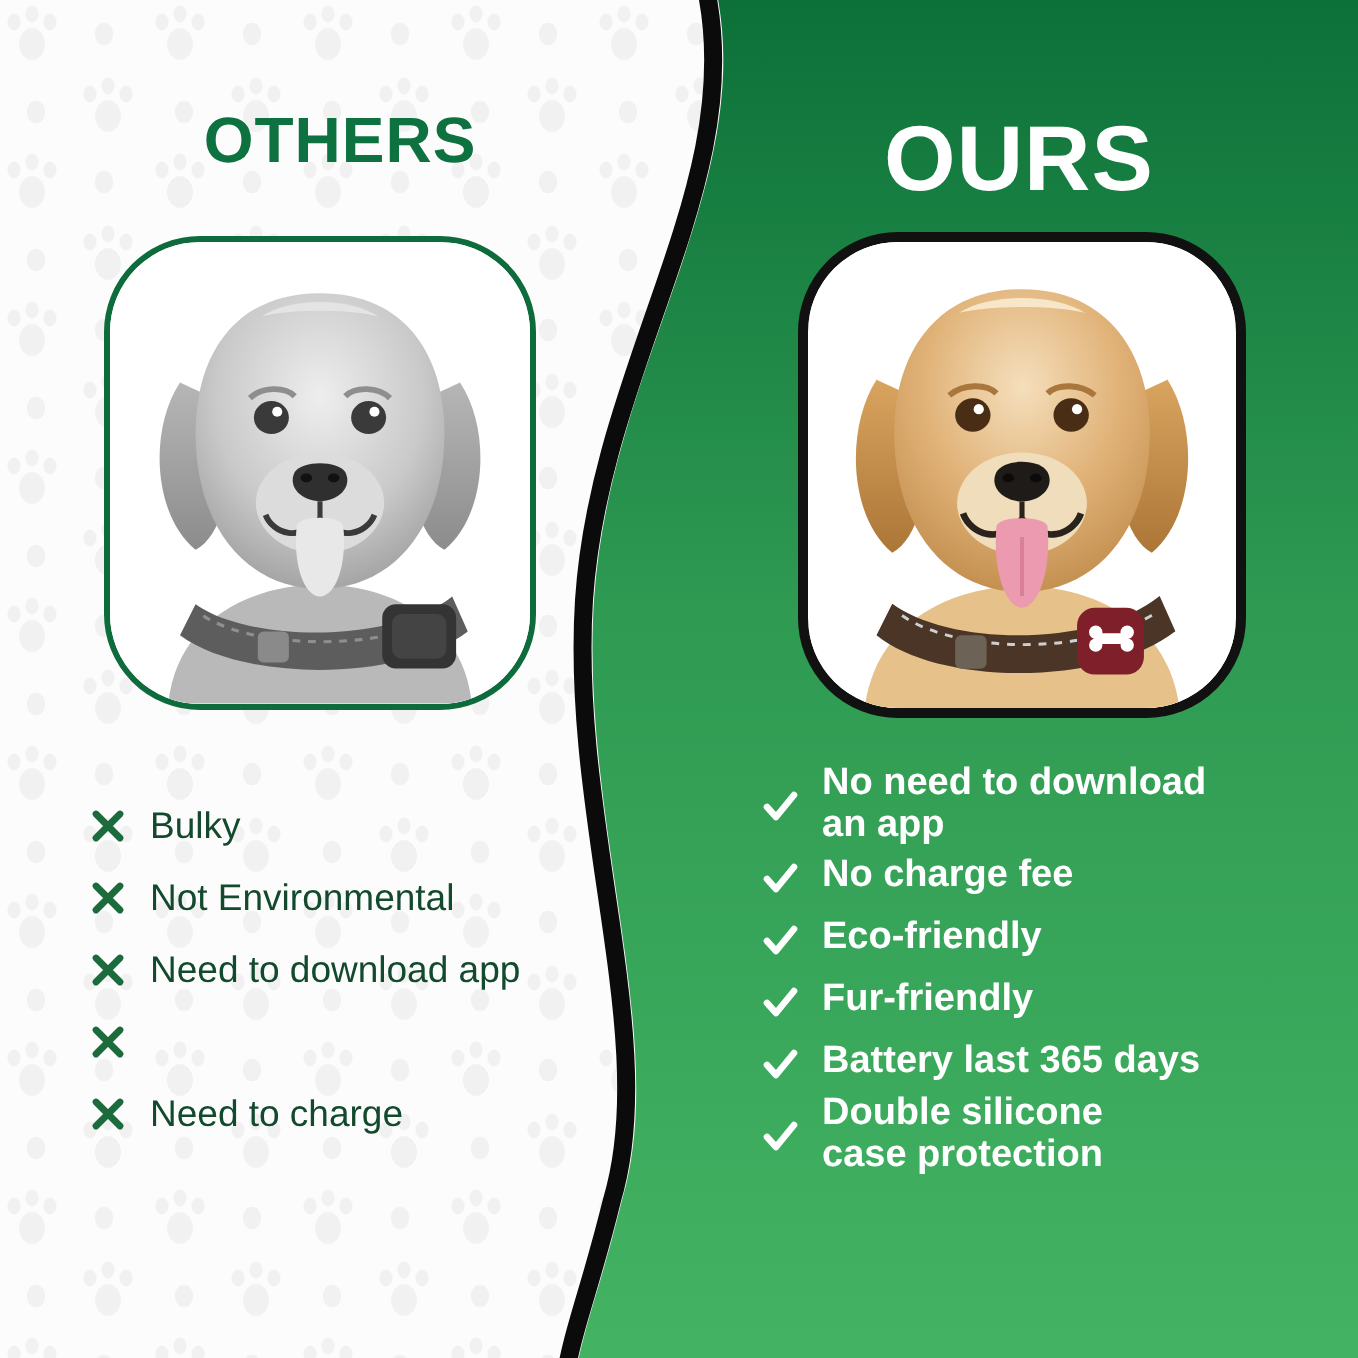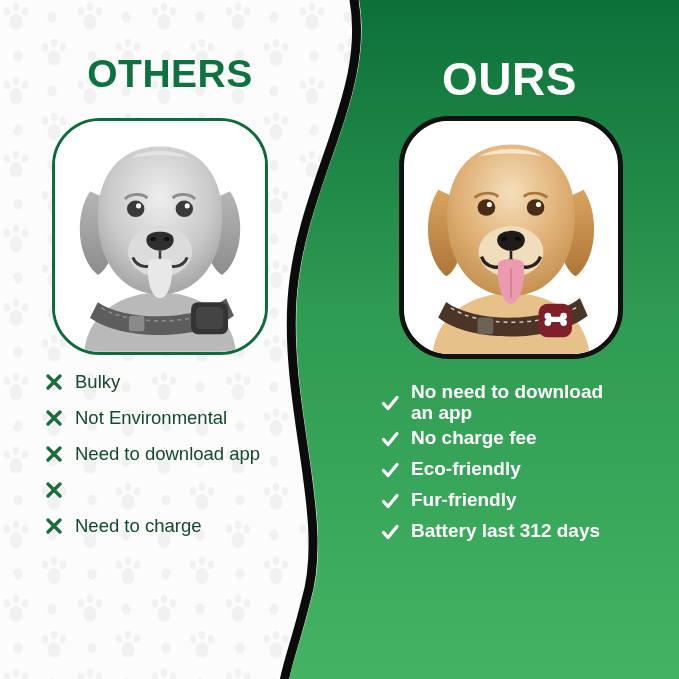--- a/index.html
+++ b/index.html
@@ -37,21 +37,21 @@
     position: absolute;
     font-weight: 700;
     letter-spacing: 0.5px;
     white-space: nowrap;
   }
   #title-others {
     left: 0;
     width: 340px;
     top: 52px;
     text-align: center;
-    font-size: 39px;
+    font-size: 32px;
     color: #0e7240;
   }
   #title-ours {
     left: 340px;
     width: 339px;
     top: 52px;
     text-align: center;
     font-size: 46px;
     color: #ffffff;
   }
@@ -85,21 +85,21 @@
     width: 100%;
     height: 100%;
   }
 
   
   .list {
     position: absolute;
   }
   #list-others {
     left: 44px;
-    top: 364px;
+    top: 395px;
     width: 270px;
     text-align: right;
   }
   #list-ours {
     left: 380px;
     top: 382px;
     width: 280px;
   }
   .row {
     display: flex;
@@ -363,19 +363,26 @@
       <svg class="mark" viewBox="0 0 20 20">
         <path d="M3.5 10.5 L8 15.5 L17 4.5" stroke="#ffffff" stroke-width="3.3" fill="none" stroke-linecap="round" stroke-linejoin="round"></path>
       </svg>
       <span class="row-text">Fur-friendly</span>
     </div>
 
     <div class="row">
       <svg class="mark" viewBox="0 0 20 20">
         <path d="M3.5 10.5 L8 15.5 L17 4.5" stroke="#ffffff" stroke-width="3.3" fill="none" stroke-linecap="round" stroke-linejoin="round"></path>
       </svg>
-      <span class="row-text">Battery last 312 days</span>
-    </div>
-
+      <span class="row-text">Battery last 365 days</span>
+    </div>
+
+    <div class="row">
+      <svg class="mark" viewBox="0 0 20 20">
+        <path d="M3.5 10.5 L8 15.5 L17 4.5" stroke="#ffffff" stroke-width="3.3" fill="none" stroke-linecap="round" stroke-linejoin="round"></path>
+      </svg>
+      <span class="row-text">Double silicone
+case protection</span>
+    </div>
 
   </div>
 
 </div>
 
 </body></html>

